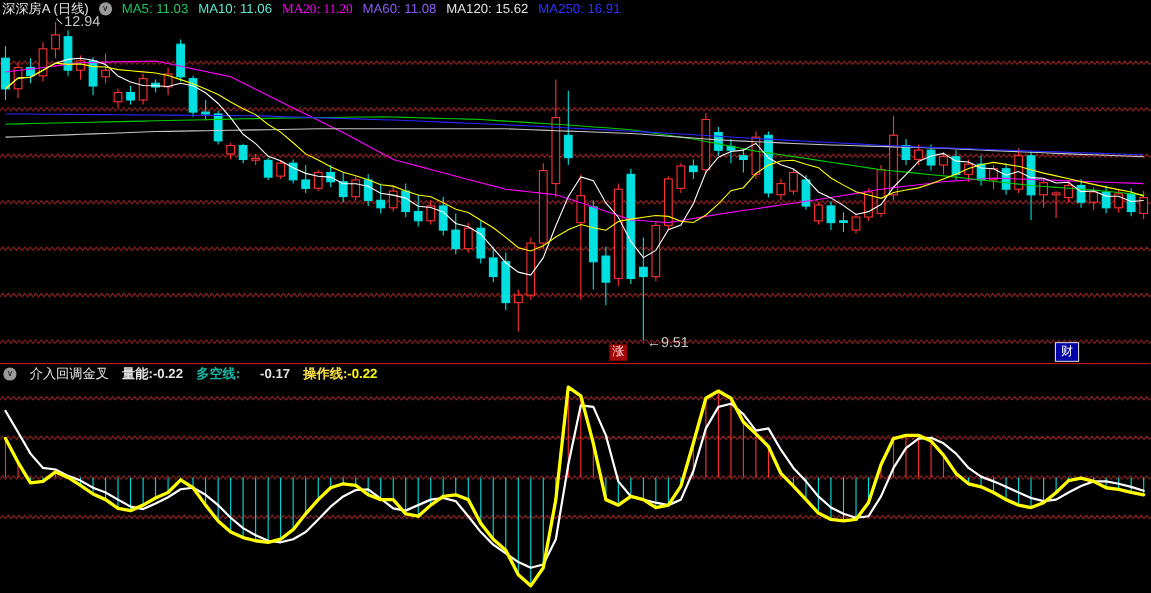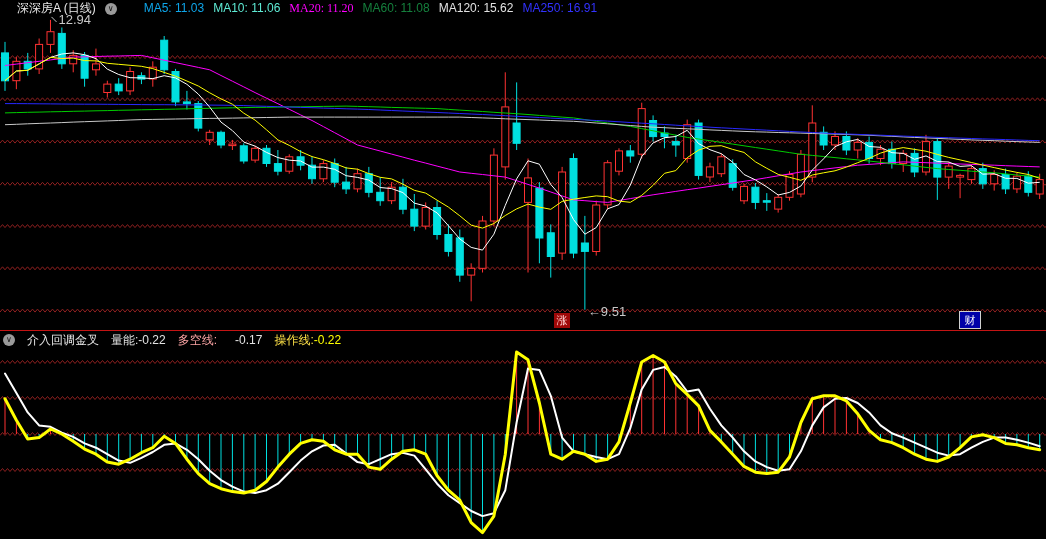--- a/index.html
+++ b/index.html
@@ -1,32 +1,32 @@
 <!DOCTYPE html>
 <html><head>
 <meta charset="utf-8">
 <style>
   html,body{margin:0;padding:0;background:#000;}
   body{width:1046px;height:539px;position:relative;overflow:hidden;
        font-family:"Liberation Sans","DejaVu Sans",sans-serif;}
   .top-header{position:absolute;top:0;left:0;height:15px;z-index:5;display:flex;
-      align-items:flex-end;gap:9px;padding-left:17px;font-size:12px;line-height:14px;
+      align-items:center;gap:9px;padding-left:2px;font-size:12px;line-height:14px;
       color:#e8e8e8;white-space:nowrap;}
   .cicon{width:12px;height:12px;border-radius:50%;background:#9a9a9a;color:#141414;
       display:inline-flex;align-items:center;justify-content:center;font-size:8px;
       line-height:12px;flex:0 0 auto;}
   .ma{letter-spacing:0px;}
   #main-chart{position:absolute;top:0;left:0;}
   .badge{position:absolute;z-index:6;text-align:center;font-size:11px;line-height:15px;}
   .badge-zhang{left:554px;top:313px;width:16px;height:15px;}
   .badge-cai{left:959px;top:311px;width:20px;height:16px;line-height:16px;border:1px solid #d0d0d0;}
   .sep{position:absolute;top:330px;left:0;width:1046px;height:1px;background:#c41414;}
   .sub-header{position:absolute;top:332px;left:0;height:16px;z-index:5;display:flex;
       align-items:center;gap:12px;padding-left:3px;font-size:12px;color:#e8e8e8;white-space:nowrap;}
-  .sub-header .grp span{display:inline;}
+  .sub-header .grp span{display:inline;font-weight:bold;}
   #sub-chart{position:absolute;top:349px;left:0;}
 </style>
 </head>
 <body>
 
 <svg id="main-chart" width="1046" height="330">
     <path d="M0 58.6l2.5 -3l2.5 3l2.5 -3l2.5 3l2.5 -3l2.5 3l2.5 -3l2.5 3l2.5 -3l2.5 3l2.5 -3l2.5 3l2.5 -3l2.5 3l2.5 -3l2.5 3l2.5 -3l2.5 3l2.5 -3l2.5 3l2.5 -3l2.5 3l2.5 -3l2.5 3l2.5 -3l2.5 3l2.5 -3l2.5 3l2.5 -3l2.5 3l2.5 -3l2.5 3l2.5 -3l2.5 3l2.5 -3l2.5 3l2.5 -3l2.5 3l2.5 -3l2.5 3l2.5 -3l2.5 3l2.5 -3l2.5 3l2.5 -3l2.5 3l2.5 -3l2.5 3l2.5 -3l2.5 3l2.5 -3l2.5 3l2.5 -3l2.5 3l2.5 -3l2.5 3l2.5 -3l2.5 3l2.5 -3l2.5 3l2.5 -3l2.5 3l2.5 -3l2.5 3l2.5 -3l2.5 3l2.5 -3l2.5 3l2.5 -3l2.5 3l2.5 -3l2.5 3l2.5 -3l2.5 3l2.5 -3l2.5 3l2.5 -3l2.5 3l2.5 -3l2.5 3l2.5 -3l2.5 3l2.5 -3l2.5 3l2.5 -3l2.5 3l2.5 -3l2.5 3l2.5 -3l2.5 3l2.5 -3l2.5 3l2.5 -3l2.5 3l2.5 -3l2.5 3l2.5 -3l2.5 3l2.5 -3l2.5 3l2.5 -3l2.5 3l2.5 -3l2.5 3l2.5 -3l2.5 3l2.5 -3l2.5 3l2.5 -3l2.5 3l2.5 -3l2.5 3l2.5 -3l2.5 3l2.5 -3l2.5 3l2.5 -3l2.5 3l2.5 -3l2.5 3l2.5 -3l2.5 3l2.5 -3l2.5 3l2.5 -3l2.5 3l2.5 -3l2.5 3l2.5 -3l2.5 3l2.5 -3l2.5 3l2.5 -3l2.5 3l2.5 -3l2.5 3l2.5 -3l2.5 3l2.5 -3l2.5 3l2.5 -3l2.5 3l2.5 -3l2.5 3l2.5 -3l2.5 3l2.5 -3l2.5 3l2.5 -3l2.5 3l2.5 -3l2.5 3l2.5 -3l2.5 3l2.5 -3l2.5 3l2.5 -3l2.5 3l2.5 -3l2.5 3l2.5 -3l2.5 3l2.5 -3l2.5 3l2.5 -3l2.5 3l2.5 -3l2.5 3l2.5 -3l2.5 3l2.5 -3l2.5 3l2.5 -3l2.5 3l2.5 -3l2.5 3l2.5 -3l2.5 3l2.5 -3l2.5 3l2.5 -3l2.5 3l2.5 -3l2.5 3l2.5 -3l2.5 3l2.5 -3l2.5 3l2.5 -3l2.5 3l2.5 -3l2.5 3l2.5 -3l2.5 3l2.5 -3l2.5 3l2.5 -3l2.5 3l2.5 -3l2.5 3l2.5 -3l2.5 3l2.5 -3l2.5 3l2.5 -3l2.5 3l2.5 -3l2.5 3l2.5 -3l2.5 3l2.5 -3l2.5 3l2.5 -3l2.5 3l2.5 -3l2.5 3l2.5 -3l2.5 3l2.5 -3l2.5 3l2.5 -3l2.5 3l2.5 -3l2.5 3l2.5 -3l2.5 3l2.5 -3l2.5 3l2.5 -3l2.5 3l2.5 -3l2.5 3l2.5 -3l2.5 3l2.5 -3l2.5 3l2.5 -3l2.5 3l2.5 -3l2.5 3l2.5 -3l2.5 3l2.5 -3l2.5 3l2.5 -3l2.5 3l2.5 -3l2.5 3l2.5 -3l2.5 3l2.5 -3l2.5 3l2.5 -3l2.5 3l2.5 -3l2.5 3l2.5 -3l2.5 3l2.5 -3l2.5 3l2.5 -3l2.5 3l2.5 -3l2.5 3l2.5 -3l2.5 3l2.5 -3l2.5 3l2.5 -3l2.5 3l2.5 -3l2.5 3l2.5 -3l2.5 3l2.5 -3l2.5 3l2.5 -3l2.5 3l2.5 -3l2.5 3l2.5 -3l2.5 3l2.5 -3l2.5 3l2.5 -3l2.5 3l2.5 -3l2.5 3l2.5 -3l2.5 3l2.5 -3l2.5 3l2.5 -3l2.5 3l2.5 -3l2.5 3l2.5 -3l2.5 3l2.5 -3l2.5 3l2.5 -3l2.5 3l2.5 -3l2.5 3l2.5 -3l2.5 3l2.5 -3l2.5 3l2.5 -3l2.5 3l2.5 -3l2.5 3l2.5 -3l2.5 3l2.5 -3l2.5 3l2.5 -3l2.5 3l2.5 -3l2.5 3l2.5 -3l2.5 3l2.5 -3l2.5 3l2.5 -3l2.5 3l2.5 -3l2.5 3l2.5 -3l2.5 3l2.5 -3l2.5 3l2.5 -3l2.5 3l2.5 -3l2.5 3l2.5 -3l2.5 3l2.5 -3l2.5 3l2.5 -3l2.5 3l2.5 -3l2.5 3l2.5 -3l2.5 3l2.5 -3l2.5 3l2.5 -3l2.5 3l2.5 -3l2.5 3l2.5 -3l2.5 3l2.5 -3l2.5 3l2.5 -3l2.5 3l2.5 -3l2.5 3l2.5 -3l2.5 3l2.5 -3l2.5 3l2.5 -3l2.5 3l2.5 -3l2.5 3l2.5 -3l2.5 3l2.5 -3l2.5 3l2.5 -3l2.5 3l2.5 -3l2.5 3l2.5 -3l2.5 3l2.5 -3l2.5 3l2.5 -3l2.5 3l2.5 -3l2.5 3l2.5 -3l2.5 3l2.5 -3l2.5 3l2.5 -3l2.5 3l2.5 -3l2.5 3l2.5 -3l2.5 3l2.5 -3l2.5 3l2.5 -3l2.5 3l2.5 -3l2.5 3l2.5 -3l2.5 3l2.5 -3l2.5 3l2.5 -3l2.5 3l2.5 -3l2.5 3l2.5 -3l2.5 3l2.5 -3l2.5 3l2.5 -3l2.5 3l2.5 -3l2.5 3l2.5 -3l2.5 3l2.5 -3l2.5 3" stroke="#8e2020" fill="none" stroke-width="1"></path>
     <path d="M0 100.8l2.5 -3l2.5 3l2.5 -3l2.5 3l2.5 -3l2.5 3l2.5 -3l2.5 3l2.5 -3l2.5 3l2.5 -3l2.5 3l2.5 -3l2.5 3l2.5 -3l2.5 3l2.5 -3l2.5 3l2.5 -3l2.5 3l2.5 -3l2.5 3l2.5 -3l2.5 3l2.5 -3l2.5 3l2.5 -3l2.5 3l2.5 -3l2.5 3l2.5 -3l2.5 3l2.5 -3l2.5 3l2.5 -3l2.5 3l2.5 -3l2.5 3l2.5 -3l2.5 3l2.5 -3l2.5 3l2.5 -3l2.5 3l2.5 -3l2.5 3l2.5 -3l2.5 3l2.5 -3l2.5 3l2.5 -3l2.5 3l2.5 -3l2.5 3l2.5 -3l2.5 3l2.5 -3l2.5 3l2.5 -3l2.5 3l2.5 -3l2.5 3l2.5 -3l2.5 3l2.5 -3l2.5 3l2.5 -3l2.5 3l2.5 -3l2.5 3l2.5 -3l2.5 3l2.5 -3l2.5 3l2.5 -3l2.5 3l2.5 -3l2.5 3l2.5 -3l2.5 3l2.5 -3l2.5 3l2.5 -3l2.5 3l2.5 -3l2.5 3l2.5 -3l2.5 3l2.5 -3l2.5 3l2.5 -3l2.5 3l2.5 -3l2.5 3l2.5 -3l2.5 3l2.5 -3l2.5 3l2.5 -3l2.5 3l2.5 -3l2.5 3l2.5 -3l2.5 3l2.5 -3l2.5 3l2.5 -3l2.5 3l2.5 -3l2.5 3l2.5 -3l2.5 3l2.5 -3l2.5 3l2.5 -3l2.5 3l2.5 -3l2.5 3l2.5 -3l2.5 3l2.5 -3l2.5 3l2.5 -3l2.5 3l2.5 -3l2.5 3l2.5 -3l2.5 3l2.5 -3l2.5 3l2.5 -3l2.5 3l2.5 -3l2.5 3l2.5 -3l2.5 3l2.5 -3l2.5 3l2.5 -3l2.5 3l2.5 -3l2.5 3l2.5 -3l2.5 3l2.5 -3l2.5 3l2.5 -3l2.5 3l2.5 -3l2.5 3l2.5 -3l2.5 3l2.5 -3l2.5 3l2.5 -3l2.5 3l2.5 -3l2.5 3l2.5 -3l2.5 3l2.5 -3l2.5 3l2.5 -3l2.5 3l2.5 -3l2.5 3l2.5 -3l2.5 3l2.5 -3l2.5 3l2.5 -3l2.5 3l2.5 -3l2.5 3l2.5 -3l2.5 3l2.5 -3l2.5 3l2.5 -3l2.5 3l2.5 -3l2.5 3l2.5 -3l2.5 3l2.5 -3l2.5 3l2.5 -3l2.5 3l2.5 -3l2.5 3l2.5 -3l2.5 3l2.5 -3l2.5 3l2.5 -3l2.5 3l2.5 -3l2.5 3l2.5 -3l2.5 3l2.5 -3l2.5 3l2.5 -3l2.5 3l2.5 -3l2.5 3l2.5 -3l2.5 3l2.5 -3l2.5 3l2.5 -3l2.5 3l2.5 -3l2.5 3l2.5 -3l2.5 3l2.5 -3l2.5 3l2.5 -3l2.5 3l2.5 -3l2.5 3l2.5 -3l2.5 3l2.5 -3l2.5 3l2.5 -3l2.5 3l2.5 -3l2.5 3l2.5 -3l2.5 3l2.5 -3l2.5 3l2.5 -3l2.5 3l2.5 -3l2.5 3l2.5 -3l2.5 3l2.5 -3l2.5 3l2.5 -3l2.5 3l2.5 -3l2.5 3l2.5 -3l2.5 3l2.5 -3l2.5 3l2.5 -3l2.5 3l2.5 -3l2.5 3l2.5 -3l2.5 3l2.5 -3l2.5 3l2.5 -3l2.5 3l2.5 -3l2.5 3l2.5 -3l2.5 3l2.5 -3l2.5 3l2.5 -3l2.5 3l2.5 -3l2.5 3l2.5 -3l2.5 3l2.5 -3l2.5 3l2.5 -3l2.5 3l2.5 -3l2.5 3l2.5 -3l2.5 3l2.5 -3l2.5 3l2.5 -3l2.5 3l2.5 -3l2.5 3l2.5 -3l2.5 3l2.5 -3l2.5 3l2.5 -3l2.5 3l2.5 -3l2.5 3l2.5 -3l2.5 3l2.5 -3l2.5 3l2.5 -3l2.5 3l2.5 -3l2.5 3l2.5 -3l2.5 3l2.5 -3l2.5 3l2.5 -3l2.5 3l2.5 -3l2.5 3l2.5 -3l2.5 3l2.5 -3l2.5 3l2.5 -3l2.5 3l2.5 -3l2.5 3l2.5 -3l2.5 3l2.5 -3l2.5 3l2.5 -3l2.5 3l2.5 -3l2.5 3l2.5 -3l2.5 3l2.5 -3l2.5 3l2.5 -3l2.5 3l2.5 -3l2.5 3l2.5 -3l2.5 3l2.5 -3l2.5 3l2.5 -3l2.5 3l2.5 -3l2.5 3l2.5 -3l2.5 3l2.5 -3l2.5 3l2.5 -3l2.5 3l2.5 -3l2.5 3l2.5 -3l2.5 3l2.5 -3l2.5 3l2.5 -3l2.5 3l2.5 -3l2.5 3l2.5 -3l2.5 3l2.5 -3l2.5 3l2.5 -3l2.5 3l2.5 -3l2.5 3l2.5 -3l2.5 3l2.5 -3l2.5 3l2.5 -3l2.5 3l2.5 -3l2.5 3l2.5 -3l2.5 3l2.5 -3l2.5 3l2.5 -3l2.5 3l2.5 -3l2.5 3l2.5 -3l2.5 3l2.5 -3l2.5 3l2.5 -3l2.5 3l2.5 -3l2.5 3l2.5 -3l2.5 3l2.5 -3l2.5 3l2.5 -3l2.5 3l2.5 -3l2.5 3l2.5 -3l2.5 3l2.5 -3l2.5 3l2.5 -3l2.5 3l2.5 -3l2.5 3l2.5 -3l2.5 3l2.5 -3l2.5 3l2.5 -3l2.5 3l2.5 -3l2.5 3l2.5 -3l2.5 3l2.5 -3l2.5 3l2.5 -3l2.5 3" stroke="#8e2020" fill="none" stroke-width="1"></path>
     <path d="M0 143.1l2.5 -3l2.5 3l2.5 -3l2.5 3l2.5 -3l2.5 3l2.5 -3l2.5 3l2.5 -3l2.5 3l2.5 -3l2.5 3l2.5 -3l2.5 3l2.5 -3l2.5 3l2.5 -3l2.5 3l2.5 -3l2.5 3l2.5 -3l2.5 3l2.5 -3l2.5 3l2.5 -3l2.5 3l2.5 -3l2.5 3l2.5 -3l2.5 3l2.5 -3l2.5 3l2.5 -3l2.5 3l2.5 -3l2.5 3l2.5 -3l2.5 3l2.5 -3l2.5 3l2.5 -3l2.5 3l2.5 -3l2.5 3l2.5 -3l2.5 3l2.5 -3l2.5 3l2.5 -3l2.5 3l2.5 -3l2.5 3l2.5 -3l2.5 3l2.5 -3l2.5 3l2.5 -3l2.5 3l2.5 -3l2.5 3l2.5 -3l2.5 3l2.5 -3l2.5 3l2.5 -3l2.5 3l2.5 -3l2.5 3l2.5 -3l2.5 3l2.5 -3l2.5 3l2.5 -3l2.5 3l2.5 -3l2.5 3l2.5 -3l2.5 3l2.5 -3l2.5 3l2.5 -3l2.5 3l2.5 -3l2.5 3l2.5 -3l2.5 3l2.5 -3l2.5 3l2.5 -3l2.5 3l2.5 -3l2.5 3l2.5 -3l2.5 3l2.5 -3l2.5 3l2.5 -3l2.5 3l2.5 -3l2.5 3l2.5 -3l2.5 3l2.5 -3l2.5 3l2.5 -3l2.5 3l2.5 -3l2.5 3l2.5 -3l2.5 3l2.5 -3l2.5 3l2.5 -3l2.5 3l2.5 -3l2.5 3l2.5 -3l2.5 3l2.5 -3l2.5 3l2.5 -3l2.5 3l2.5 -3l2.5 3l2.5 -3l2.5 3l2.5 -3l2.5 3l2.5 -3l2.5 3l2.5 -3l2.5 3l2.5 -3l2.5 3l2.5 -3l2.5 3l2.5 -3l2.5 3l2.5 -3l2.5 3l2.5 -3l2.5 3l2.5 -3l2.5 3l2.5 -3l2.5 3l2.5 -3l2.5 3l2.5 -3l2.5 3l2.5 -3l2.5 3l2.5 -3l2.5 3l2.5 -3l2.5 3l2.5 -3l2.5 3l2.5 -3l2.5 3l2.5 -3l2.5 3l2.5 -3l2.5 3l2.5 -3l2.5 3l2.5 -3l2.5 3l2.5 -3l2.5 3l2.5 -3l2.5 3l2.5 -3l2.5 3l2.5 -3l2.5 3l2.5 -3l2.5 3l2.5 -3l2.5 3l2.5 -3l2.5 3l2.5 -3l2.5 3l2.5 -3l2.5 3l2.5 -3l2.5 3l2.5 -3l2.5 3l2.5 -3l2.5 3l2.5 -3l2.5 3l2.5 -3l2.5 3l2.5 -3l2.5 3l2.5 -3l2.5 3l2.5 -3l2.5 3l2.5 -3l2.5 3l2.5 -3l2.5 3l2.5 -3l2.5 3l2.5 -3l2.5 3l2.5 -3l2.5 3l2.5 -3l2.5 3l2.5 -3l2.5 3l2.5 -3l2.5 3l2.5 -3l2.5 3l2.5 -3l2.5 3l2.5 -3l2.5 3l2.5 -3l2.5 3l2.5 -3l2.5 3l2.5 -3l2.5 3l2.5 -3l2.5 3l2.5 -3l2.5 3l2.5 -3l2.5 3l2.5 -3l2.5 3l2.5 -3l2.5 3l2.5 -3l2.5 3l2.5 -3l2.5 3l2.5 -3l2.5 3l2.5 -3l2.5 3l2.5 -3l2.5 3l2.5 -3l2.5 3l2.5 -3l2.5 3l2.5 -3l2.5 3l2.5 -3l2.5 3l2.5 -3l2.5 3l2.5 -3l2.5 3l2.5 -3l2.5 3l2.5 -3l2.5 3l2.5 -3l2.5 3l2.5 -3l2.5 3l2.5 -3l2.5 3l2.5 -3l2.5 3l2.5 -3l2.5 3l2.5 -3l2.5 3l2.5 -3l2.5 3l2.5 -3l2.5 3l2.5 -3l2.5 3l2.5 -3l2.5 3l2.5 -3l2.5 3l2.5 -3l2.5 3l2.5 -3l2.5 3l2.5 -3l2.5 3l2.5 -3l2.5 3l2.5 -3l2.5 3l2.5 -3l2.5 3l2.5 -3l2.5 3l2.5 -3l2.5 3l2.5 -3l2.5 3l2.5 -3l2.5 3l2.5 -3l2.5 3l2.5 -3l2.5 3l2.5 -3l2.5 3l2.5 -3l2.5 3l2.5 -3l2.5 3l2.5 -3l2.5 3l2.5 -3l2.5 3l2.5 -3l2.5 3l2.5 -3l2.5 3l2.5 -3l2.5 3l2.5 -3l2.5 3l2.5 -3l2.5 3l2.5 -3l2.5 3l2.5 -3l2.5 3l2.5 -3l2.5 3l2.5 -3l2.5 3l2.5 -3l2.5 3l2.5 -3l2.5 3l2.5 -3l2.5 3l2.5 -3l2.5 3l2.5 -3l2.5 3l2.5 -3l2.5 3l2.5 -3l2.5 3l2.5 -3l2.5 3l2.5 -3l2.5 3l2.5 -3l2.5 3l2.5 -3l2.5 3l2.5 -3l2.5 3l2.5 -3l2.5 3l2.5 -3l2.5 3l2.5 -3l2.5 3l2.5 -3l2.5 3l2.5 -3l2.5 3l2.5 -3l2.5 3l2.5 -3l2.5 3l2.5 -3l2.5 3l2.5 -3l2.5 3l2.5 -3l2.5 3l2.5 -3l2.5 3l2.5 -3l2.5 3l2.5 -3l2.5 3l2.5 -3l2.5 3l2.5 -3l2.5 3l2.5 -3l2.5 3l2.5 -3l2.5 3l2.5 -3l2.5 3l2.5 -3l2.5 3l2.5 -3l2.5 3l2.5 -3l2.5 3l2.5 -3l2.5 3l2.5 -3l2.5 3l2.5 -3l2.5 3l2.5 -3l2.5 3l2.5 -3l2.5 3l2.5 -3l2.5 3l2.5 -3l2.5 3" stroke="#8e2020" fill="none" stroke-width="1"></path>
     <path d="M0 185.3l2.5 -3l2.5 3l2.5 -3l2.5 3l2.5 -3l2.5 3l2.5 -3l2.5 3l2.5 -3l2.5 3l2.5 -3l2.5 3l2.5 -3l2.5 3l2.5 -3l2.5 3l2.5 -3l2.5 3l2.5 -3l2.5 3l2.5 -3l2.5 3l2.5 -3l2.5 3l2.5 -3l2.5 3l2.5 -3l2.5 3l2.5 -3l2.5 3l2.5 -3l2.5 3l2.5 -3l2.5 3l2.5 -3l2.5 3l2.5 -3l2.5 3l2.5 -3l2.5 3l2.5 -3l2.5 3l2.5 -3l2.5 3l2.5 -3l2.5 3l2.5 -3l2.5 3l2.5 -3l2.5 3l2.5 -3l2.5 3l2.5 -3l2.5 3l2.5 -3l2.5 3l2.5 -3l2.5 3l2.5 -3l2.5 3l2.5 -3l2.5 3l2.5 -3l2.5 3l2.5 -3l2.5 3l2.5 -3l2.5 3l2.5 -3l2.5 3l2.5 -3l2.5 3l2.5 -3l2.5 3l2.5 -3l2.5 3l2.5 -3l2.5 3l2.5 -3l2.5 3l2.5 -3l2.5 3l2.5 -3l2.5 3l2.5 -3l2.5 3l2.5 -3l2.5 3l2.5 -3l2.5 3l2.5 -3l2.5 3l2.5 -3l2.5 3l2.5 -3l2.5 3l2.5 -3l2.5 3l2.5 -3l2.5 3l2.5 -3l2.5 3l2.5 -3l2.5 3l2.5 -3l2.5 3l2.5 -3l2.5 3l2.5 -3l2.5 3l2.5 -3l2.5 3l2.5 -3l2.5 3l2.5 -3l2.5 3l2.5 -3l2.5 3l2.5 -3l2.5 3l2.5 -3l2.5 3l2.5 -3l2.5 3l2.5 -3l2.5 3l2.5 -3l2.5 3l2.5 -3l2.5 3l2.5 -3l2.5 3l2.5 -3l2.5 3l2.5 -3l2.5 3l2.5 -3l2.5 3l2.5 -3l2.5 3l2.5 -3l2.5 3l2.5 -3l2.5 3l2.5 -3l2.5 3l2.5 -3l2.5 3l2.5 -3l2.5 3l2.5 -3l2.5 3l2.5 -3l2.5 3l2.5 -3l2.5 3l2.5 -3l2.5 3l2.5 -3l2.5 3l2.5 -3l2.5 3l2.5 -3l2.5 3l2.5 -3l2.5 3l2.5 -3l2.5 3l2.5 -3l2.5 3l2.5 -3l2.5 3l2.5 -3l2.5 3l2.5 -3l2.5 3l2.5 -3l2.5 3l2.5 -3l2.5 3l2.5 -3l2.5 3l2.5 -3l2.5 3l2.5 -3l2.5 3l2.5 -3l2.5 3l2.5 -3l2.5 3l2.5 -3l2.5 3l2.5 -3l2.5 3l2.5 -3l2.5 3l2.5 -3l2.5 3l2.5 -3l2.5 3l2.5 -3l2.5 3l2.5 -3l2.5 3l2.5 -3l2.5 3l2.5 -3l2.5 3l2.5 -3l2.5 3l2.5 -3l2.5 3l2.5 -3l2.5 3l2.5 -3l2.5 3l2.5 -3l2.5 3l2.5 -3l2.5 3l2.5 -3l2.5 3l2.5 -3l2.5 3l2.5 -3l2.5 3l2.5 -3l2.5 3l2.5 -3l2.5 3l2.5 -3l2.5 3l2.5 -3l2.5 3l2.5 -3l2.5 3l2.5 -3l2.5 3l2.5 -3l2.5 3l2.5 -3l2.5 3l2.5 -3l2.5 3l2.5 -3l2.5 3l2.5 -3l2.5 3l2.5 -3l2.5 3l2.5 -3l2.5 3l2.5 -3l2.5 3l2.5 -3l2.5 3l2.5 -3l2.5 3l2.5 -3l2.5 3l2.5 -3l2.5 3l2.5 -3l2.5 3l2.5 -3l2.5 3l2.5 -3l2.5 3l2.5 -3l2.5 3l2.5 -3l2.5 3l2.5 -3l2.5 3l2.5 -3l2.5 3l2.5 -3l2.5 3l2.5 -3l2.5 3l2.5 -3l2.5 3l2.5 -3l2.5 3l2.5 -3l2.5 3l2.5 -3l2.5 3l2.5 -3l2.5 3l2.5 -3l2.5 3l2.5 -3l2.5 3l2.5 -3l2.5 3l2.5 -3l2.5 3l2.5 -3l2.5 3l2.5 -3l2.5 3l2.5 -3l2.5 3l2.5 -3l2.5 3l2.5 -3l2.5 3l2.5 -3l2.5 3l2.5 -3l2.5 3l2.5 -3l2.5 3l2.5 -3l2.5 3l2.5 -3l2.5 3l2.5 -3l2.5 3l2.5 -3l2.5 3l2.5 -3l2.5 3l2.5 -3l2.5 3l2.5 -3l2.5 3l2.5 -3l2.5 3l2.5 -3l2.5 3l2.5 -3l2.5 3l2.5 -3l2.5 3l2.5 -3l2.5 3l2.5 -3l2.5 3l2.5 -3l2.5 3l2.5 -3l2.5 3l2.5 -3l2.5 3l2.5 -3l2.5 3l2.5 -3l2.5 3l2.5 -3l2.5 3l2.5 -3l2.5 3l2.5 -3l2.5 3l2.5 -3l2.5 3l2.5 -3l2.5 3l2.5 -3l2.5 3l2.5 -3l2.5 3l2.5 -3l2.5 3l2.5 -3l2.5 3l2.5 -3l2.5 3l2.5 -3l2.5 3l2.5 -3l2.5 3l2.5 -3l2.5 3l2.5 -3l2.5 3l2.5 -3l2.5 3l2.5 -3l2.5 3l2.5 -3l2.5 3l2.5 -3l2.5 3l2.5 -3l2.5 3l2.5 -3l2.5 3l2.5 -3l2.5 3l2.5 -3l2.5 3l2.5 -3l2.5 3l2.5 -3l2.5 3l2.5 -3l2.5 3l2.5 -3l2.5 3l2.5 -3l2.5 3l2.5 -3l2.5 3l2.5 -3l2.5 3l2.5 -3l2.5 3l2.5 -3l2.5 3l2.5 -3l2.5 3l2.5 -3l2.5 3l2.5 -3l2.5 3l2.5 -3l2.5 3" stroke="#8e2020" fill="none" stroke-width="1"></path>
@@ -224,38 +224,38 @@
     <polyline points="5.0,80.7 16.4,71.0 27.7,70.3 39.1,63.9 50.5,57.4 61.8,54.0 73.2,52.9 84.6,54.7 96.0,58.6 107.3,69.1 118.7,74.5 130.1,77.7 141.4,77.9 152.8,78.6 164.2,75.7 175.5,77.9 186.9,84.3 198.3,94.1 209.7,107.1 221.0,122.1 232.4,130.6 243.8,142.1 255.1,146.1 266.5,152.4 277.9,157.6 289.3,160.2 300.6,161.0 312.0,167.1 323.4,167.1 334.7,169.3 346.1,175.7 357.5,177.4 368.8,180.1 380.2,187.5 391.6,188.6 402.9,192.6 414.3,203.1 425.7,206.1 437.1,212.9 448.4,225.7 459.8,238.9 471.2,247.4 482.5,250.1 493.9,234.2 505.3,205.3 516.6,178.9 528.0,160.8 539.4,164.2 550.8,184.5 562.1,197.5 573.5,219.5 584.9,234.2 596.2,227.6 607.6,208.8 619.0,204.6 630.3,185.2 641.7,156.6 653.1,142.9 664.5,137.7 675.8,136.5 687.2,130.3 698.6,143.6 709.9,149.7 721.3,153.7 732.7,162.2 744.0,174.5 755.4,179.9 766.8,186.9 778.2,195.0 789.5,192.4 800.9,186.0 812.3,170.1 823.6,158.8 835.0,146.7 846.4,141.8 857.7,139.4 869.1,146.5 880.5,147.3 891.9,152.7 903.2,153.4 914.6,159.3 926.0,155.9 937.3,161.5 948.7,162.0 960.1,166.4 971.4,165.7 982.8,174.2 994.2,173.7 1005.6,178.3 1016.9,178.4 1028.3,183.2 1039.7,182.3" fill="none" stroke="#ffffff" stroke-width="1"></polyline>
     <polyline points="5.0,80.7 16.4,71.0 27.7,70.3 39.1,63.9 50.5,57.4 61.8,58.5 73.2,58.1 84.6,60.6 96.0,60.9 107.3,63.3 118.7,64.3 130.1,65.3 141.4,66.3 152.8,68.6 164.2,72.4 175.5,76.2 186.9,81.0 198.3,86.0 209.7,92.8 221.0,98.9 232.4,104.2 243.8,113.2 255.1,120.1 266.5,129.8 277.9,139.9 289.3,145.4 300.6,151.6 312.0,156.6 323.4,159.7 334.7,163.5 346.1,167.9 357.5,169.2 368.8,173.6 380.2,177.3 391.6,178.9 402.9,184.2 414.3,190.3 425.7,193.1 437.1,200.2 448.4,207.1 459.8,215.8 471.2,225.2 482.5,228.1 493.9,223.5 505.3,215.5 516.6,208.9 528.0,204.1 539.4,207.1 550.8,209.3 562.1,201.4 573.5,199.2 584.9,197.5 596.2,195.9 607.6,196.7 619.0,201.1 630.3,202.3 641.7,195.4 653.1,185.3 664.5,173.3 675.8,170.6 687.2,157.7 698.6,150.1 709.9,146.3 721.3,145.7 732.7,149.4 744.0,152.4 755.4,161.8 766.8,168.3 778.2,174.4 789.5,177.3 800.9,180.3 812.3,175.0 823.6,172.8 835.0,170.8 846.4,167.1 857.7,162.7 869.1,158.3 880.5,153.1 891.9,149.7 903.2,147.6 914.6,149.4 926.0,151.2 937.3,154.4 948.7,157.4 960.1,159.9 971.4,162.5 982.8,165.1 994.2,167.6 1005.6,170.1 1016.9,172.4 1028.3,174.5 1039.7,178.3" fill="none" stroke="#ffff00" stroke-width="1"></polyline>
     <polyline points="51.48,16.91443850267382 56.48,21.91443850267382" fill="none" stroke="#c8c8c8" stroke-width="1"></polyline>
     <text x="58.48" y="23.91443850267382" fill="#c8c8c8" font-size="13">12.94</text>
     <text x="587.87" y="315.7219251336898" fill="#c8c8c8" font-size="13">←9.51</text>
   </svg>
 
 <div class="top-header">
   <span>深深房A (日线)</span>
   <span class="cicon">∨</span>
-  <span class="ma" style="color: #0ea5e9; margin-left: 18px;">MA5: 11.03</span>
+  <span class="ma" style="color: #22c55e;">MA5: 11.03</span>
   <span class="ma" style="color: #5eead4;">MA10: 11.06</span>
   <span class="ma" style="color: rgb(255, 0, 255); font-family: Liberation Serif, serif;">MA20: 11.20</span>
-  <span class="ma" style="color: #15803d;">MA60: 11.08</span>
+  <span class="ma" style="color: #8b5cf6;">MA60: 11.08</span>
   <span class="ma" style="color: rgb(226, 226, 226);">MA120: 15.62</span>
   <span class="ma" style="color: rgb(50, 50, 255);">MA250: 16.91</span>
 </div>
 
 <div class="badge badge-zhang" style="background: rgb(160, 8, 8); color: rgb(255, 210, 210);">涨</div>
 <div class="badge badge-cai" style="background: rgb(0, 0, 168); color: rgb(255, 255, 255);">财</div>
 
 <div class="sep"></div>
 
 <div class="sub-header">
   <span class="cicon">∨</span>
   <span>介入回调金叉</span>
   <span class="grp"><span style="color: rgb(226, 226, 226);">量能:</span><span style="color: rgb(226, 226, 226);">-0.22</span></span>
-  <span class="grp"><span style="color: #fca5a5;">多空线:</span><span style="color: rgb(226, 226, 226); margin-left: 18px;">-0.17</span></span>
+  <span class="grp"><span style="color: #14b8a6;">多空线:</span><span style="color: rgb(226, 226, 226); margin-left: 18px;">-0.17</span></span>
   <span class="grp"><span style="color: #fde047;">操作线:</span><span style="color: rgb(255, 255, 0);">-0.22</span></span>
 </div>
 
 <svg id="sub-chart" width="1046" height="190">
     <path d="M0 14.5l2.5 -3l2.5 3l2.5 -3l2.5 3l2.5 -3l2.5 3l2.5 -3l2.5 3l2.5 -3l2.5 3l2.5 -3l2.5 3l2.5 -3l2.5 3l2.5 -3l2.5 3l2.5 -3l2.5 3l2.5 -3l2.5 3l2.5 -3l2.5 3l2.5 -3l2.5 3l2.5 -3l2.5 3l2.5 -3l2.5 3l2.5 -3l2.5 3l2.5 -3l2.5 3l2.5 -3l2.5 3l2.5 -3l2.5 3l2.5 -3l2.5 3l2.5 -3l2.5 3l2.5 -3l2.5 3l2.5 -3l2.5 3l2.5 -3l2.5 3l2.5 -3l2.5 3l2.5 -3l2.5 3l2.5 -3l2.5 3l2.5 -3l2.5 3l2.5 -3l2.5 3l2.5 -3l2.5 3l2.5 -3l2.5 3l2.5 -3l2.5 3l2.5 -3l2.5 3l2.5 -3l2.5 3l2.5 -3l2.5 3l2.5 -3l2.5 3l2.5 -3l2.5 3l2.5 -3l2.5 3l2.5 -3l2.5 3l2.5 -3l2.5 3l2.5 -3l2.5 3l2.5 -3l2.5 3l2.5 -3l2.5 3l2.5 -3l2.5 3l2.5 -3l2.5 3l2.5 -3l2.5 3l2.5 -3l2.5 3l2.5 -3l2.5 3l2.5 -3l2.5 3l2.5 -3l2.5 3l2.5 -3l2.5 3l2.5 -3l2.5 3l2.5 -3l2.5 3l2.5 -3l2.5 3l2.5 -3l2.5 3l2.5 -3l2.5 3l2.5 -3l2.5 3l2.5 -3l2.5 3l2.5 -3l2.5 3l2.5 -3l2.5 3l2.5 -3l2.5 3l2.5 -3l2.5 3l2.5 -3l2.5 3l2.5 -3l2.5 3l2.5 -3l2.5 3l2.5 -3l2.5 3l2.5 -3l2.5 3l2.5 -3l2.5 3l2.5 -3l2.5 3l2.5 -3l2.5 3l2.5 -3l2.5 3l2.5 -3l2.5 3l2.5 -3l2.5 3l2.5 -3l2.5 3l2.5 -3l2.5 3l2.5 -3l2.5 3l2.5 -3l2.5 3l2.5 -3l2.5 3l2.5 -3l2.5 3l2.5 -3l2.5 3l2.5 -3l2.5 3l2.5 -3l2.5 3l2.5 -3l2.5 3l2.5 -3l2.5 3l2.5 -3l2.5 3l2.5 -3l2.5 3l2.5 -3l2.5 3l2.5 -3l2.5 3l2.5 -3l2.5 3l2.5 -3l2.5 3l2.5 -3l2.5 3l2.5 -3l2.5 3l2.5 -3l2.5 3l2.5 -3l2.5 3l2.5 -3l2.5 3l2.5 -3l2.5 3l2.5 -3l2.5 3l2.5 -3l2.5 3l2.5 -3l2.5 3l2.5 -3l2.5 3l2.5 -3l2.5 3l2.5 -3l2.5 3l2.5 -3l2.5 3l2.5 -3l2.5 3l2.5 -3l2.5 3l2.5 -3l2.5 3l2.5 -3l2.5 3l2.5 -3l2.5 3l2.5 -3l2.5 3l2.5 -3l2.5 3l2.5 -3l2.5 3l2.5 -3l2.5 3l2.5 -3l2.5 3l2.5 -3l2.5 3l2.5 -3l2.5 3l2.5 -3l2.5 3l2.5 -3l2.5 3l2.5 -3l2.5 3l2.5 -3l2.5 3l2.5 -3l2.5 3l2.5 -3l2.5 3l2.5 -3l2.5 3l2.5 -3l2.5 3l2.5 -3l2.5 3l2.5 -3l2.5 3l2.5 -3l2.5 3l2.5 -3l2.5 3l2.5 -3l2.5 3l2.5 -3l2.5 3l2.5 -3l2.5 3l2.5 -3l2.5 3l2.5 -3l2.5 3l2.5 -3l2.5 3l2.5 -3l2.5 3l2.5 -3l2.5 3l2.5 -3l2.5 3l2.5 -3l2.5 3l2.5 -3l2.5 3l2.5 -3l2.5 3l2.5 -3l2.5 3l2.5 -3l2.5 3l2.5 -3l2.5 3l2.5 -3l2.5 3l2.5 -3l2.5 3l2.5 -3l2.5 3l2.5 -3l2.5 3l2.5 -3l2.5 3l2.5 -3l2.5 3l2.5 -3l2.5 3l2.5 -3l2.5 3l2.5 -3l2.5 3l2.5 -3l2.5 3l2.5 -3l2.5 3l2.5 -3l2.5 3l2.5 -3l2.5 3l2.5 -3l2.5 3l2.5 -3l2.5 3l2.5 -3l2.5 3l2.5 -3l2.5 3l2.5 -3l2.5 3l2.5 -3l2.5 3l2.5 -3l2.5 3l2.5 -3l2.5 3l2.5 -3l2.5 3l2.5 -3l2.5 3l2.5 -3l2.5 3l2.5 -3l2.5 3l2.5 -3l2.5 3l2.5 -3l2.5 3l2.5 -3l2.5 3l2.5 -3l2.5 3l2.5 -3l2.5 3l2.5 -3l2.5 3l2.5 -3l2.5 3l2.5 -3l2.5 3l2.5 -3l2.5 3l2.5 -3l2.5 3l2.5 -3l2.5 3l2.5 -3l2.5 3l2.5 -3l2.5 3l2.5 -3l2.5 3l2.5 -3l2.5 3l2.5 -3l2.5 3l2.5 -3l2.5 3l2.5 -3l2.5 3l2.5 -3l2.5 3l2.5 -3l2.5 3l2.5 -3l2.5 3l2.5 -3l2.5 3l2.5 -3l2.5 3l2.5 -3l2.5 3l2.5 -3l2.5 3l2.5 -3l2.5 3l2.5 -3l2.5 3l2.5 -3l2.5 3l2.5 -3l2.5 3l2.5 -3l2.5 3l2.5 -3l2.5 3l2.5 -3l2.5 3l2.5 -3l2.5 3l2.5 -3l2.5 3l2.5 -3l2.5 3l2.5 -3l2.5 3l2.5 -3l2.5 3l2.5 -3l2.5 3l2.5 -3l2.5 3l2.5 -3l2.5 3l2.5 -3l2.5 3l2.5 -3l2.5 3l2.5 -3l2.5 3l2.5 -3l2.5 3" stroke="#8e2020" fill="none" stroke-width="1"></path>
     <path d="M0 50.5l2.5 -3l2.5 3l2.5 -3l2.5 3l2.5 -3l2.5 3l2.5 -3l2.5 3l2.5 -3l2.5 3l2.5 -3l2.5 3l2.5 -3l2.5 3l2.5 -3l2.5 3l2.5 -3l2.5 3l2.5 -3l2.5 3l2.5 -3l2.5 3l2.5 -3l2.5 3l2.5 -3l2.5 3l2.5 -3l2.5 3l2.5 -3l2.5 3l2.5 -3l2.5 3l2.5 -3l2.5 3l2.5 -3l2.5 3l2.5 -3l2.5 3l2.5 -3l2.5 3l2.5 -3l2.5 3l2.5 -3l2.5 3l2.5 -3l2.5 3l2.5 -3l2.5 3l2.5 -3l2.5 3l2.5 -3l2.5 3l2.5 -3l2.5 3l2.5 -3l2.5 3l2.5 -3l2.5 3l2.5 -3l2.5 3l2.5 -3l2.5 3l2.5 -3l2.5 3l2.5 -3l2.5 3l2.5 -3l2.5 3l2.5 -3l2.5 3l2.5 -3l2.5 3l2.5 -3l2.5 3l2.5 -3l2.5 3l2.5 -3l2.5 3l2.5 -3l2.5 3l2.5 -3l2.5 3l2.5 -3l2.5 3l2.5 -3l2.5 3l2.5 -3l2.5 3l2.5 -3l2.5 3l2.5 -3l2.5 3l2.5 -3l2.5 3l2.5 -3l2.5 3l2.5 -3l2.5 3l2.5 -3l2.5 3l2.5 -3l2.5 3l2.5 -3l2.5 3l2.5 -3l2.5 3l2.5 -3l2.5 3l2.5 -3l2.5 3l2.5 -3l2.5 3l2.5 -3l2.5 3l2.5 -3l2.5 3l2.5 -3l2.5 3l2.5 -3l2.5 3l2.5 -3l2.5 3l2.5 -3l2.5 3l2.5 -3l2.5 3l2.5 -3l2.5 3l2.5 -3l2.5 3l2.5 -3l2.5 3l2.5 -3l2.5 3l2.5 -3l2.5 3l2.5 -3l2.5 3l2.5 -3l2.5 3l2.5 -3l2.5 3l2.5 -3l2.5 3l2.5 -3l2.5 3l2.5 -3l2.5 3l2.5 -3l2.5 3l2.5 -3l2.5 3l2.5 -3l2.5 3l2.5 -3l2.5 3l2.5 -3l2.5 3l2.5 -3l2.5 3l2.5 -3l2.5 3l2.5 -3l2.5 3l2.5 -3l2.5 3l2.5 -3l2.5 3l2.5 -3l2.5 3l2.5 -3l2.5 3l2.5 -3l2.5 3l2.5 -3l2.5 3l2.5 -3l2.5 3l2.5 -3l2.5 3l2.5 -3l2.5 3l2.5 -3l2.5 3l2.5 -3l2.5 3l2.5 -3l2.5 3l2.5 -3l2.5 3l2.5 -3l2.5 3l2.5 -3l2.5 3l2.5 -3l2.5 3l2.5 -3l2.5 3l2.5 -3l2.5 3l2.5 -3l2.5 3l2.5 -3l2.5 3l2.5 -3l2.5 3l2.5 -3l2.5 3l2.5 -3l2.5 3l2.5 -3l2.5 3l2.5 -3l2.5 3l2.5 -3l2.5 3l2.5 -3l2.5 3l2.5 -3l2.5 3l2.5 -3l2.5 3l2.5 -3l2.5 3l2.5 -3l2.5 3l2.5 -3l2.5 3l2.5 -3l2.5 3l2.5 -3l2.5 3l2.5 -3l2.5 3l2.5 -3l2.5 3l2.5 -3l2.5 3l2.5 -3l2.5 3l2.5 -3l2.5 3l2.5 -3l2.5 3l2.5 -3l2.5 3l2.5 -3l2.5 3l2.5 -3l2.5 3l2.5 -3l2.5 3l2.5 -3l2.5 3l2.5 -3l2.5 3l2.5 -3l2.5 3l2.5 -3l2.5 3l2.5 -3l2.5 3l2.5 -3l2.5 3l2.5 -3l2.5 3l2.5 -3l2.5 3l2.5 -3l2.5 3l2.5 -3l2.5 3l2.5 -3l2.5 3l2.5 -3l2.5 3l2.5 -3l2.5 3l2.5 -3l2.5 3l2.5 -3l2.5 3l2.5 -3l2.5 3l2.5 -3l2.5 3l2.5 -3l2.5 3l2.5 -3l2.5 3l2.5 -3l2.5 3l2.5 -3l2.5 3l2.5 -3l2.5 3l2.5 -3l2.5 3l2.5 -3l2.5 3l2.5 -3l2.5 3l2.5 -3l2.5 3l2.5 -3l2.5 3l2.5 -3l2.5 3l2.5 -3l2.5 3l2.5 -3l2.5 3l2.5 -3l2.5 3l2.5 -3l2.5 3l2.5 -3l2.5 3l2.5 -3l2.5 3l2.5 -3l2.5 3l2.5 -3l2.5 3l2.5 -3l2.5 3l2.5 -3l2.5 3l2.5 -3l2.5 3l2.5 -3l2.5 3l2.5 -3l2.5 3l2.5 -3l2.5 3l2.5 -3l2.5 3l2.5 -3l2.5 3l2.5 -3l2.5 3l2.5 -3l2.5 3l2.5 -3l2.5 3l2.5 -3l2.5 3l2.5 -3l2.5 3l2.5 -3l2.5 3l2.5 -3l2.5 3l2.5 -3l2.5 3l2.5 -3l2.5 3l2.5 -3l2.5 3l2.5 -3l2.5 3l2.5 -3l2.5 3l2.5 -3l2.5 3l2.5 -3l2.5 3l2.5 -3l2.5 3l2.5 -3l2.5 3l2.5 -3l2.5 3l2.5 -3l2.5 3l2.5 -3l2.5 3l2.5 -3l2.5 3l2.5 -3l2.5 3l2.5 -3l2.5 3l2.5 -3l2.5 3l2.5 -3l2.5 3l2.5 -3l2.5 3l2.5 -3l2.5 3l2.5 -3l2.5 3l2.5 -3l2.5 3l2.5 -3l2.5 3l2.5 -3l2.5 3l2.5 -3l2.5 3l2.5 -3l2.5 3l2.5 -3l2.5 3l2.5 -3l2.5 3l2.5 -3l2.5 3l2.5 -3l2.5 3l2.5 -3l2.5 3l2.5 -3l2.5 3l2.5 -3l2.5 3l2.5 -3l2.5 3" stroke="#8e2020" fill="none" stroke-width="1"></path>
     <path d="M0 86.5l2.5 -3l2.5 3l2.5 -3l2.5 3l2.5 -3l2.5 3l2.5 -3l2.5 3l2.5 -3l2.5 3l2.5 -3l2.5 3l2.5 -3l2.5 3l2.5 -3l2.5 3l2.5 -3l2.5 3l2.5 -3l2.5 3l2.5 -3l2.5 3l2.5 -3l2.5 3l2.5 -3l2.5 3l2.5 -3l2.5 3l2.5 -3l2.5 3l2.5 -3l2.5 3l2.5 -3l2.5 3l2.5 -3l2.5 3l2.5 -3l2.5 3l2.5 -3l2.5 3l2.5 -3l2.5 3l2.5 -3l2.5 3l2.5 -3l2.5 3l2.5 -3l2.5 3l2.5 -3l2.5 3l2.5 -3l2.5 3l2.5 -3l2.5 3l2.5 -3l2.5 3l2.5 -3l2.5 3l2.5 -3l2.5 3l2.5 -3l2.5 3l2.5 -3l2.5 3l2.5 -3l2.5 3l2.5 -3l2.5 3l2.5 -3l2.5 3l2.5 -3l2.5 3l2.5 -3l2.5 3l2.5 -3l2.5 3l2.5 -3l2.5 3l2.5 -3l2.5 3l2.5 -3l2.5 3l2.5 -3l2.5 3l2.5 -3l2.5 3l2.5 -3l2.5 3l2.5 -3l2.5 3l2.5 -3l2.5 3l2.5 -3l2.5 3l2.5 -3l2.5 3l2.5 -3l2.5 3l2.5 -3l2.5 3l2.5 -3l2.5 3l2.5 -3l2.5 3l2.5 -3l2.5 3l2.5 -3l2.5 3l2.5 -3l2.5 3l2.5 -3l2.5 3l2.5 -3l2.5 3l2.5 -3l2.5 3l2.5 -3l2.5 3l2.5 -3l2.5 3l2.5 -3l2.5 3l2.5 -3l2.5 3l2.5 -3l2.5 3l2.5 -3l2.5 3l2.5 -3l2.5 3l2.5 -3l2.5 3l2.5 -3l2.5 3l2.5 -3l2.5 3l2.5 -3l2.5 3l2.5 -3l2.5 3l2.5 -3l2.5 3l2.5 -3l2.5 3l2.5 -3l2.5 3l2.5 -3l2.5 3l2.5 -3l2.5 3l2.5 -3l2.5 3l2.5 -3l2.5 3l2.5 -3l2.5 3l2.5 -3l2.5 3l2.5 -3l2.5 3l2.5 -3l2.5 3l2.5 -3l2.5 3l2.5 -3l2.5 3l2.5 -3l2.5 3l2.5 -3l2.5 3l2.5 -3l2.5 3l2.5 -3l2.5 3l2.5 -3l2.5 3l2.5 -3l2.5 3l2.5 -3l2.5 3l2.5 -3l2.5 3l2.5 -3l2.5 3l2.5 -3l2.5 3l2.5 -3l2.5 3l2.5 -3l2.5 3l2.5 -3l2.5 3l2.5 -3l2.5 3l2.5 -3l2.5 3l2.5 -3l2.5 3l2.5 -3l2.5 3l2.5 -3l2.5 3l2.5 -3l2.5 3l2.5 -3l2.5 3l2.5 -3l2.5 3l2.5 -3l2.5 3l2.5 -3l2.5 3l2.5 -3l2.5 3l2.5 -3l2.5 3l2.5 -3l2.5 3l2.5 -3l2.5 3l2.5 -3l2.5 3l2.5 -3l2.5 3l2.5 -3l2.5 3l2.5 -3l2.5 3l2.5 -3l2.5 3l2.5 -3l2.5 3l2.5 -3l2.5 3l2.5 -3l2.5 3l2.5 -3l2.5 3l2.5 -3l2.5 3l2.5 -3l2.5 3l2.5 -3l2.5 3l2.5 -3l2.5 3l2.5 -3l2.5 3l2.5 -3l2.5 3l2.5 -3l2.5 3l2.5 -3l2.5 3l2.5 -3l2.5 3l2.5 -3l2.5 3l2.5 -3l2.5 3l2.5 -3l2.5 3l2.5 -3l2.5 3l2.5 -3l2.5 3l2.5 -3l2.5 3l2.5 -3l2.5 3l2.5 -3l2.5 3l2.5 -3l2.5 3l2.5 -3l2.5 3l2.5 -3l2.5 3l2.5 -3l2.5 3l2.5 -3l2.5 3l2.5 -3l2.5 3l2.5 -3l2.5 3l2.5 -3l2.5 3l2.5 -3l2.5 3l2.5 -3l2.5 3l2.5 -3l2.5 3l2.5 -3l2.5 3l2.5 -3l2.5 3l2.5 -3l2.5 3l2.5 -3l2.5 3l2.5 -3l2.5 3l2.5 -3l2.5 3l2.5 -3l2.5 3l2.5 -3l2.5 3l2.5 -3l2.5 3l2.5 -3l2.5 3l2.5 -3l2.5 3l2.5 -3l2.5 3l2.5 -3l2.5 3l2.5 -3l2.5 3l2.5 -3l2.5 3l2.5 -3l2.5 3l2.5 -3l2.5 3l2.5 -3l2.5 3l2.5 -3l2.5 3l2.5 -3l2.5 3l2.5 -3l2.5 3l2.5 -3l2.5 3l2.5 -3l2.5 3l2.5 -3l2.5 3l2.5 -3l2.5 3l2.5 -3l2.5 3l2.5 -3l2.5 3l2.5 -3l2.5 3l2.5 -3l2.5 3l2.5 -3l2.5 3l2.5 -3l2.5 3l2.5 -3l2.5 3l2.5 -3l2.5 3l2.5 -3l2.5 3l2.5 -3l2.5 3l2.5 -3l2.5 3l2.5 -3l2.5 3l2.5 -3l2.5 3l2.5 -3l2.5 3l2.5 -3l2.5 3l2.5 -3l2.5 3l2.5 -3l2.5 3l2.5 -3l2.5 3l2.5 -3l2.5 3l2.5 -3l2.5 3l2.5 -3l2.5 3l2.5 -3l2.5 3l2.5 -3l2.5 3l2.5 -3l2.5 3l2.5 -3l2.5 3l2.5 -3l2.5 3l2.5 -3l2.5 3l2.5 -3l2.5 3l2.5 -3l2.5 3l2.5 -3l2.5 3l2.5 -3l2.5 3l2.5 -3l2.5 3l2.5 -3l2.5 3l2.5 -3l2.5 3l2.5 -3l2.5 3l2.5 -3l2.5 3l2.5 -3l2.5 3l2.5 -3l2.5 3" stroke="#8e2020" fill="none" stroke-width="1"></path>
     <path d="M0 122.5l2.5 -3l2.5 3l2.5 -3l2.5 3l2.5 -3l2.5 3l2.5 -3l2.5 3l2.5 -3l2.5 3l2.5 -3l2.5 3l2.5 -3l2.5 3l2.5 -3l2.5 3l2.5 -3l2.5 3l2.5 -3l2.5 3l2.5 -3l2.5 3l2.5 -3l2.5 3l2.5 -3l2.5 3l2.5 -3l2.5 3l2.5 -3l2.5 3l2.5 -3l2.5 3l2.5 -3l2.5 3l2.5 -3l2.5 3l2.5 -3l2.5 3l2.5 -3l2.5 3l2.5 -3l2.5 3l2.5 -3l2.5 3l2.5 -3l2.5 3l2.5 -3l2.5 3l2.5 -3l2.5 3l2.5 -3l2.5 3l2.5 -3l2.5 3l2.5 -3l2.5 3l2.5 -3l2.5 3l2.5 -3l2.5 3l2.5 -3l2.5 3l2.5 -3l2.5 3l2.5 -3l2.5 3l2.5 -3l2.5 3l2.5 -3l2.5 3l2.5 -3l2.5 3l2.5 -3l2.5 3l2.5 -3l2.5 3l2.5 -3l2.5 3l2.5 -3l2.5 3l2.5 -3l2.5 3l2.5 -3l2.5 3l2.5 -3l2.5 3l2.5 -3l2.5 3l2.5 -3l2.5 3l2.5 -3l2.5 3l2.5 -3l2.5 3l2.5 -3l2.5 3l2.5 -3l2.5 3l2.5 -3l2.5 3l2.5 -3l2.5 3l2.5 -3l2.5 3l2.5 -3l2.5 3l2.5 -3l2.5 3l2.5 -3l2.5 3l2.5 -3l2.5 3l2.5 -3l2.5 3l2.5 -3l2.5 3l2.5 -3l2.5 3l2.5 -3l2.5 3l2.5 -3l2.5 3l2.5 -3l2.5 3l2.5 -3l2.5 3l2.5 -3l2.5 3l2.5 -3l2.5 3l2.5 -3l2.5 3l2.5 -3l2.5 3l2.5 -3l2.5 3l2.5 -3l2.5 3l2.5 -3l2.5 3l2.5 -3l2.5 3l2.5 -3l2.5 3l2.5 -3l2.5 3l2.5 -3l2.5 3l2.5 -3l2.5 3l2.5 -3l2.5 3l2.5 -3l2.5 3l2.5 -3l2.5 3l2.5 -3l2.5 3l2.5 -3l2.5 3l2.5 -3l2.5 3l2.5 -3l2.5 3l2.5 -3l2.5 3l2.5 -3l2.5 3l2.5 -3l2.5 3l2.5 -3l2.5 3l2.5 -3l2.5 3l2.5 -3l2.5 3l2.5 -3l2.5 3l2.5 -3l2.5 3l2.5 -3l2.5 3l2.5 -3l2.5 3l2.5 -3l2.5 3l2.5 -3l2.5 3l2.5 -3l2.5 3l2.5 -3l2.5 3l2.5 -3l2.5 3l2.5 -3l2.5 3l2.5 -3l2.5 3l2.5 -3l2.5 3l2.5 -3l2.5 3l2.5 -3l2.5 3l2.5 -3l2.5 3l2.5 -3l2.5 3l2.5 -3l2.5 3l2.5 -3l2.5 3l2.5 -3l2.5 3l2.5 -3l2.5 3l2.5 -3l2.5 3l2.5 -3l2.5 3l2.5 -3l2.5 3l2.5 -3l2.5 3l2.5 -3l2.5 3l2.5 -3l2.5 3l2.5 -3l2.5 3l2.5 -3l2.5 3l2.5 -3l2.5 3l2.5 -3l2.5 3l2.5 -3l2.5 3l2.5 -3l2.5 3l2.5 -3l2.5 3l2.5 -3l2.5 3l2.5 -3l2.5 3l2.5 -3l2.5 3l2.5 -3l2.5 3l2.5 -3l2.5 3l2.5 -3l2.5 3l2.5 -3l2.5 3l2.5 -3l2.5 3l2.5 -3l2.5 3l2.5 -3l2.5 3l2.5 -3l2.5 3l2.5 -3l2.5 3l2.5 -3l2.5 3l2.5 -3l2.5 3l2.5 -3l2.5 3l2.5 -3l2.5 3l2.5 -3l2.5 3l2.5 -3l2.5 3l2.5 -3l2.5 3l2.5 -3l2.5 3l2.5 -3l2.5 3l2.5 -3l2.5 3l2.5 -3l2.5 3l2.5 -3l2.5 3l2.5 -3l2.5 3l2.5 -3l2.5 3l2.5 -3l2.5 3l2.5 -3l2.5 3l2.5 -3l2.5 3l2.5 -3l2.5 3l2.5 -3l2.5 3l2.5 -3l2.5 3l2.5 -3l2.5 3l2.5 -3l2.5 3l2.5 -3l2.5 3l2.5 -3l2.5 3l2.5 -3l2.5 3l2.5 -3l2.5 3l2.5 -3l2.5 3l2.5 -3l2.5 3l2.5 -3l2.5 3l2.5 -3l2.5 3l2.5 -3l2.5 3l2.5 -3l2.5 3l2.5 -3l2.5 3l2.5 -3l2.5 3l2.5 -3l2.5 3l2.5 -3l2.5 3l2.5 -3l2.5 3l2.5 -3l2.5 3l2.5 -3l2.5 3l2.5 -3l2.5 3l2.5 -3l2.5 3l2.5 -3l2.5 3l2.5 -3l2.5 3l2.5 -3l2.5 3l2.5 -3l2.5 3l2.5 -3l2.5 3l2.5 -3l2.5 3l2.5 -3l2.5 3l2.5 -3l2.5 3l2.5 -3l2.5 3l2.5 -3l2.5 3l2.5 -3l2.5 3l2.5 -3l2.5 3l2.5 -3l2.5 3l2.5 -3l2.5 3l2.5 -3l2.5 3l2.5 -3l2.5 3l2.5 -3l2.5 3l2.5 -3l2.5 3l2.5 -3l2.5 3l2.5 -3l2.5 3l2.5 -3l2.5 3l2.5 -3l2.5 3l2.5 -3l2.5 3l2.5 -3l2.5 3l2.5 -3l2.5 3l2.5 -3l2.5 3l2.5 -3l2.5 3l2.5 -3l2.5 3l2.5 -3l2.5 3l2.5 -3l2.5 3l2.5 -3l2.5 3l2.5 -3l2.5 3l2.5 -3l2.5 3l2.5 -3l2.5 3l2.5 -3l2.5 3l2.5 -3l2.5 3" stroke="#8e2020" fill="none" stroke-width="1"></path>
     <line x1="5.0" y1="85" x2="5.0" y2="49.7" stroke="#ff3232" stroke-width="1"></line>
     <line x1="16.4" y1="85" x2="16.4" y2="71.3" stroke="#ff3232" stroke-width="1"></line>

